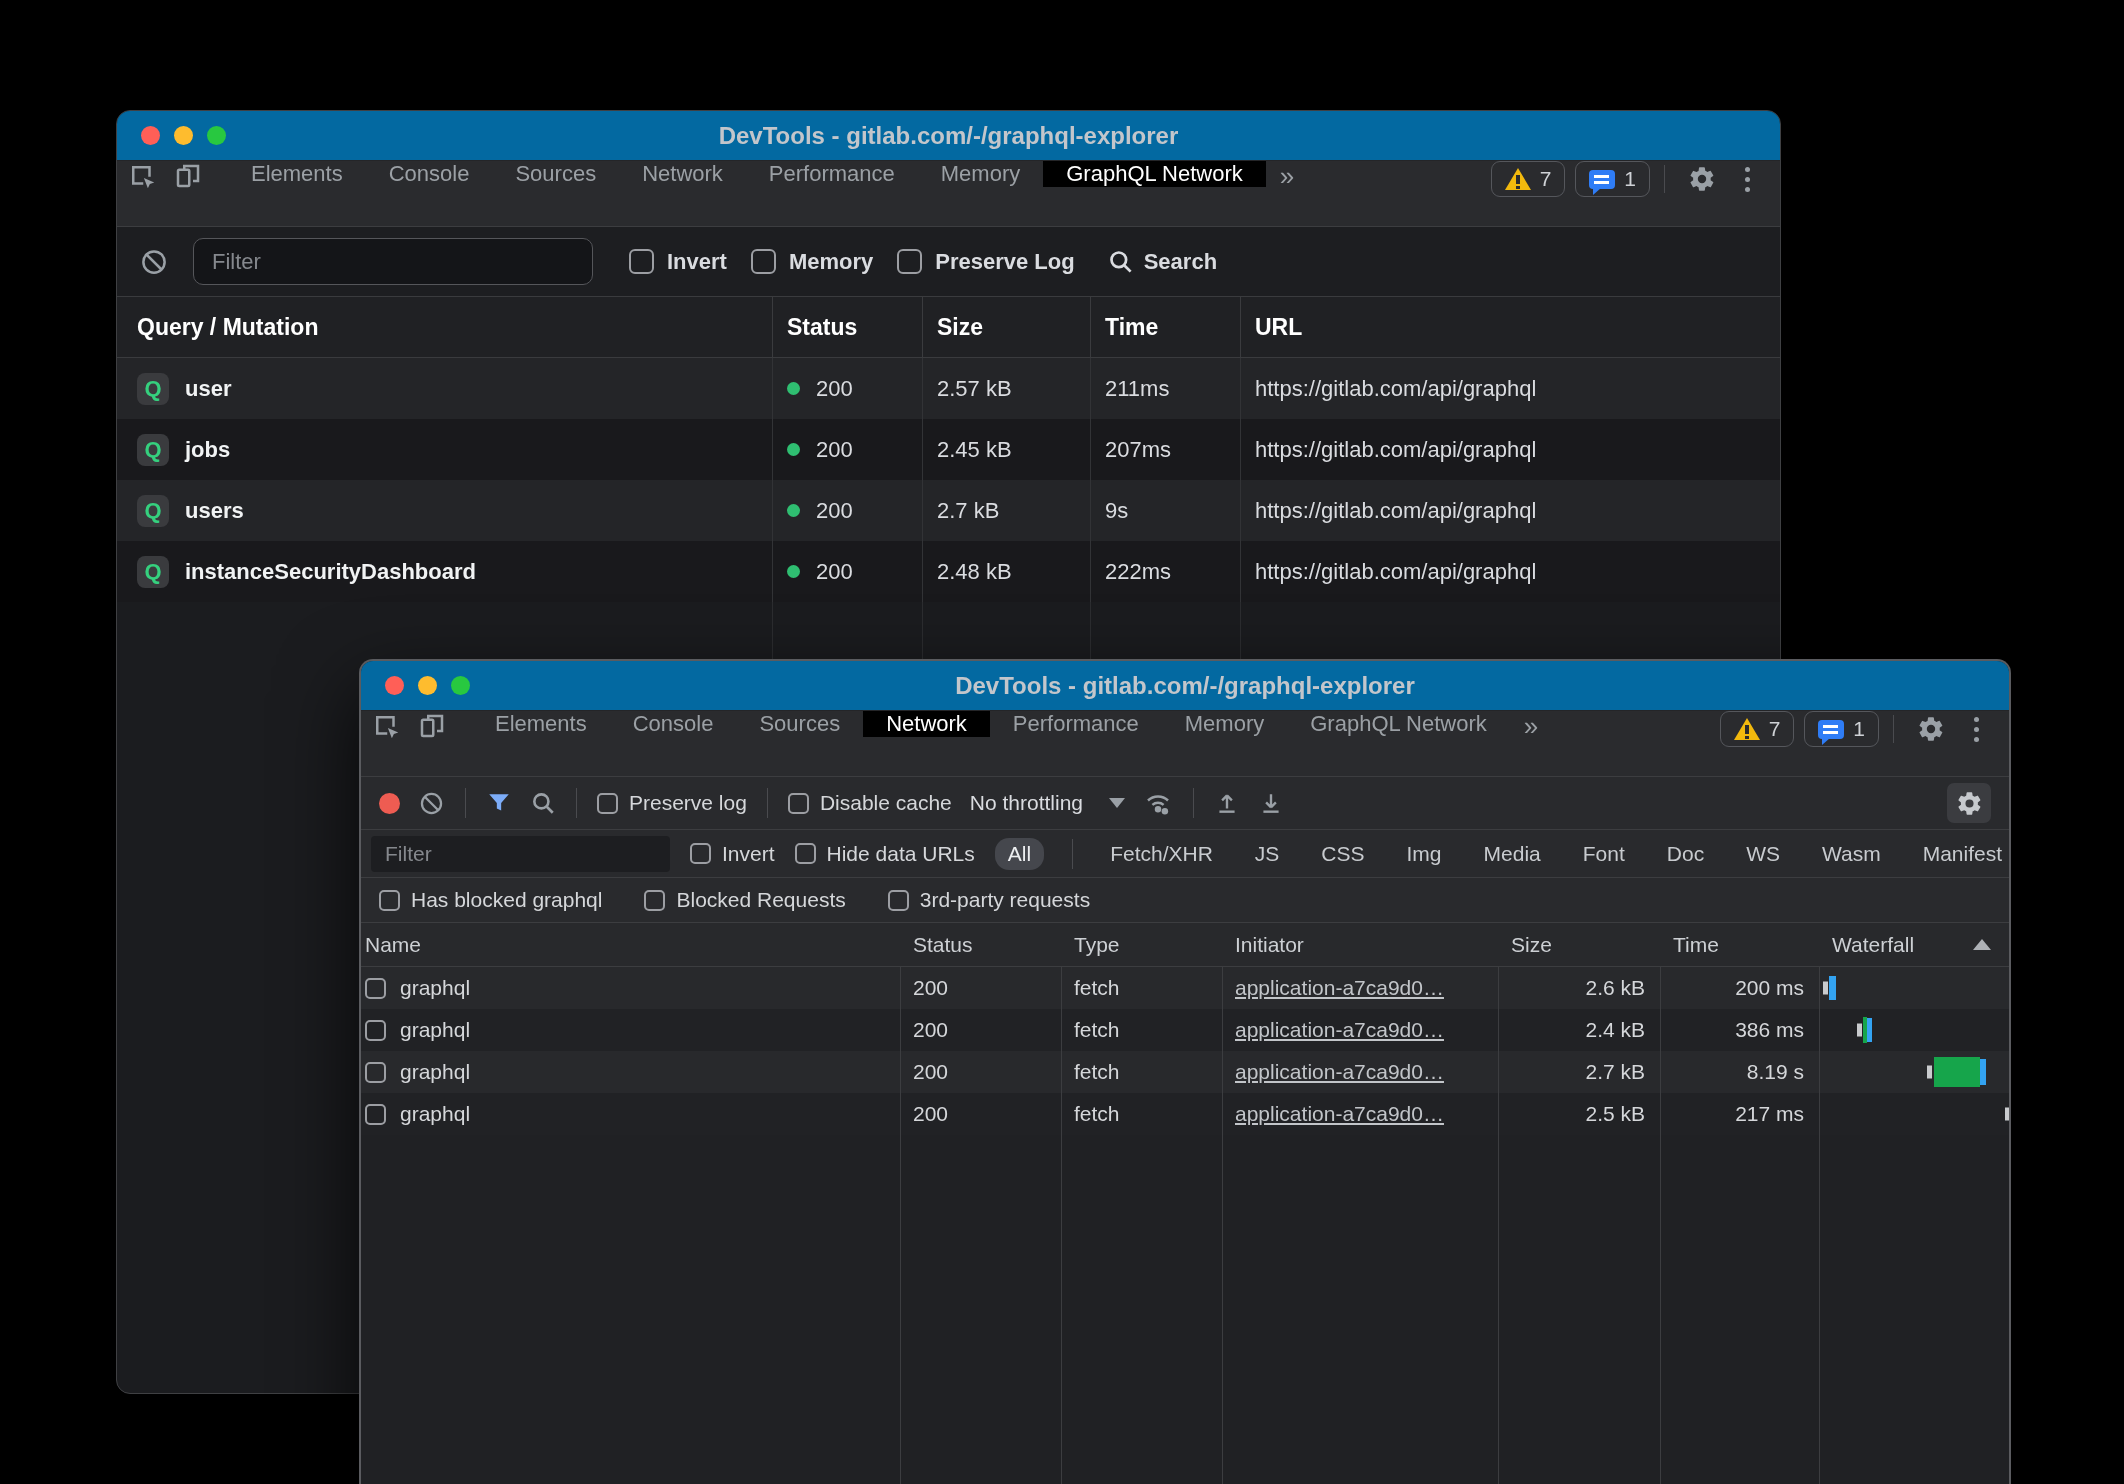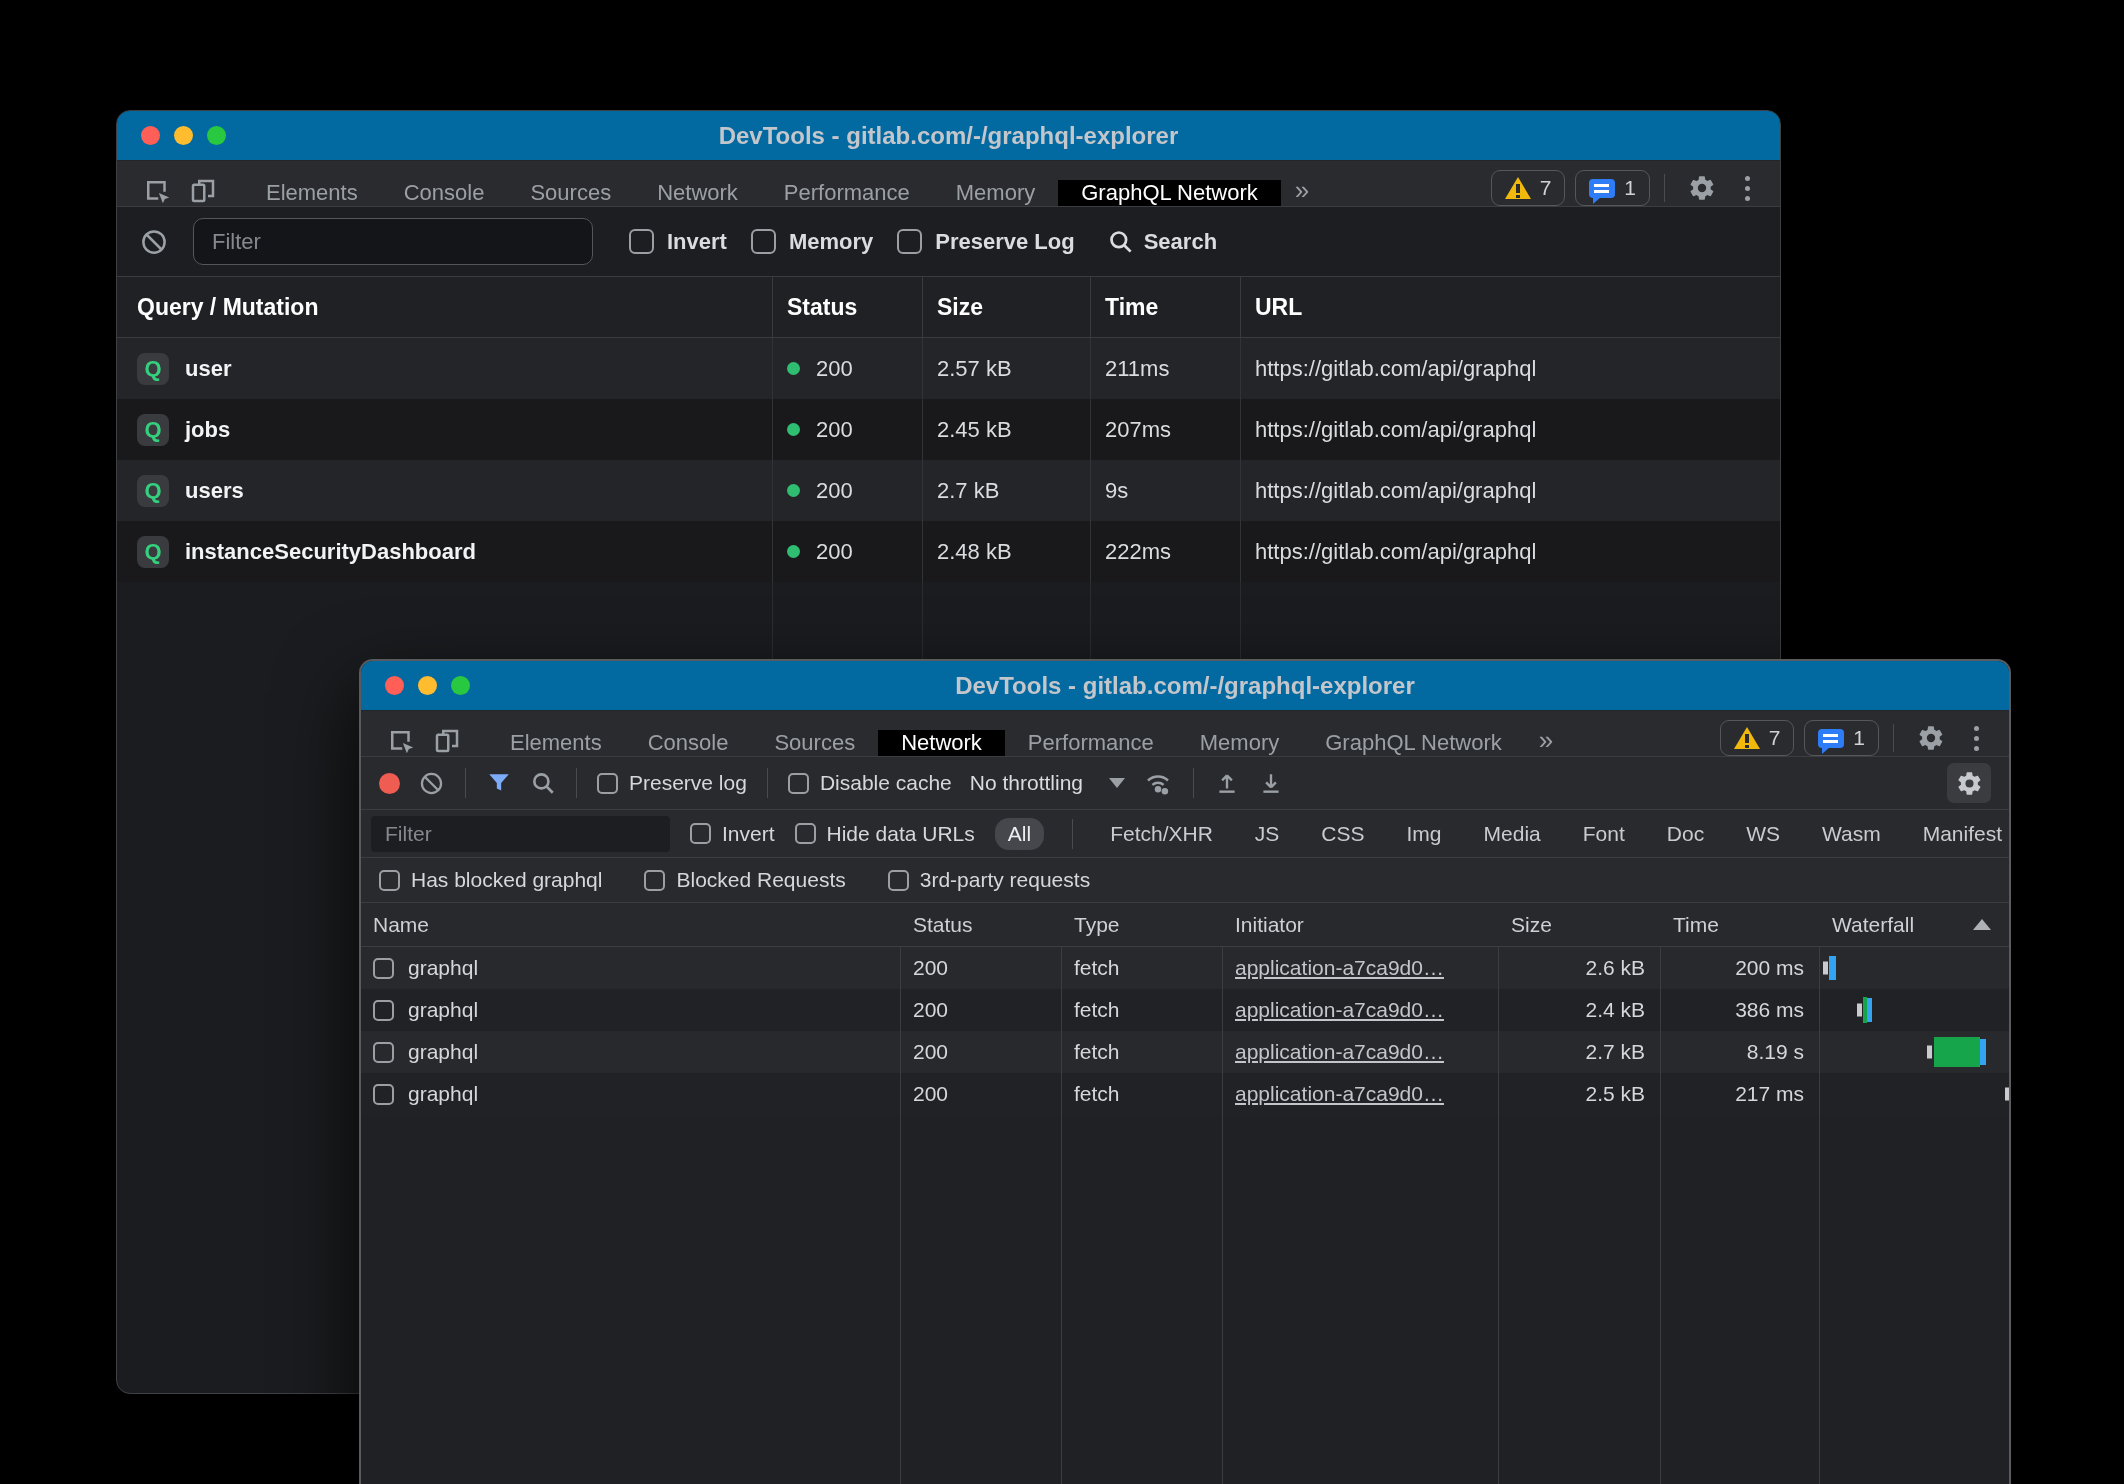--- a/index.html
+++ b/index.html
@@ -16,22 +16,22 @@
 
   
   .titlebar { position:relative; height:50px; background:#0369a1; display:flex;
               align-items:center; justify-content:center; border-bottom:1px solid #242528; }
   .traffic { position:absolute; left:24px; top:0; height:100%; display:flex; align-items:center; gap:14px; }
   .dot { width:19px; height:19px; border-radius:50%; }
   .dot.red{background:#ff5f57;} .dot.yellow{background:#febc2e;} .dot.green{background:#28c840;}
   .win-title { color:#c3c6cb; font-weight:bold; font-size:24px; }
 
   
-  .tabstrip { height:46px; background:#2a2b2e; display:flex; align-items:flex-end;
-              border-bottom:1px solid #3c3d40; padding-left:17px; }
+  .tabstrip { height:66px; background:#2a2b2e; display:flex; align-items:flex-start;
+              border-bottom:1px solid #3c3d40; padding-left:2px; }
   .icon-btn { display:flex; align-items:center; justify-content:center; width:46px; }
   .vsep { width:1px; background:#4a4b4f; margin:12px 8px; }
   .tab { display:flex; align-items:center; padding:0 23px; color:#9ba0a5; font-size:22px; white-space:nowrap; }
   .tab.active { background:#000; color:#fff; }
   .chevrons { display:flex; align-items:center; color:#9ba0a5; font-size:26px; padding:0 14px; }
   .strip-right { margin-left:auto; display:flex; align-items:center; gap:10px; padding-right:20px; }
   .badge { display:flex; align-items:center; gap:9px; border:1px solid #55575c; border-radius:9px;
            padding:5px 13px; color:#cfd2d6; font-size:21px; }
   .kebab { display:flex; flex-direction:column; gap:5px; padding:0 10px; }
   .kebab i { width:5px; height:5px; border-radius:50%; background:#9aa0a6; }
@@ -102,21 +102,21 @@
 
   
   .fgrid-header, .fgrid-row { display:grid; grid-template-columns:539px 161px 161px 276px 162px 159px 1fr; }
   .fgrid-header { height:44px; align-items:center; background:#28292c; color:#cdd0d4; font-size:21px;
                   border-bottom:1px solid #3c3d40; }
   .fgrid-row { height:42px; align-items:center; color:#d5d7da; font-size:21px; }
   .fgrid-row.odd  { background:#28292c; }
   .fgrid-row.even { background:#212225; }
   .fcell { padding-left:13px; display:flex; align-items:center; gap:14px; height:100%;
            overflow:hidden; white-space:nowrap; }
-  .fcell:first-child { padding-left:12px; }
+  .fcell:first-child { padding-left:4px; }
   .fcell.right { justify-content:flex-end; padding-right:15px; }
   .initiator-link { text-decoration:underline; color:#c2c5c9; }
   .waterfall-cell { position:relative; height:100%; }
   .wseg { position:absolute; top:50%; transform:translateY(-50%); }
   .front-body { position:relative; flex:1; background:#202124; }
   .front-sep { position:absolute; top:0; bottom:0; width:1px; background:#3c3d40; }
   .sort-arrow { width:0; height:0; border-left:9px solid transparent; border-right:9px solid transparent;
                 border-bottom:11px solid #aeb1b6; position:absolute; right:18px; }
   .wf-header { position:relative; }
   svg { display:block; }

